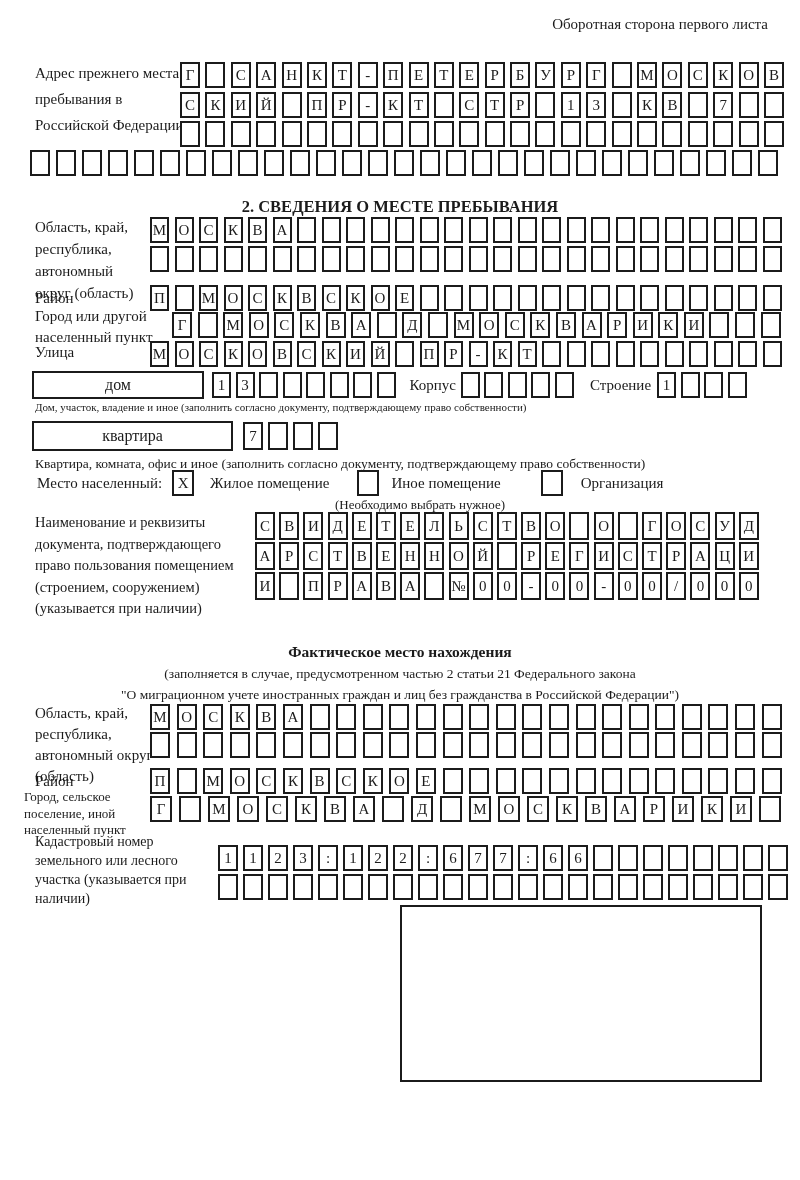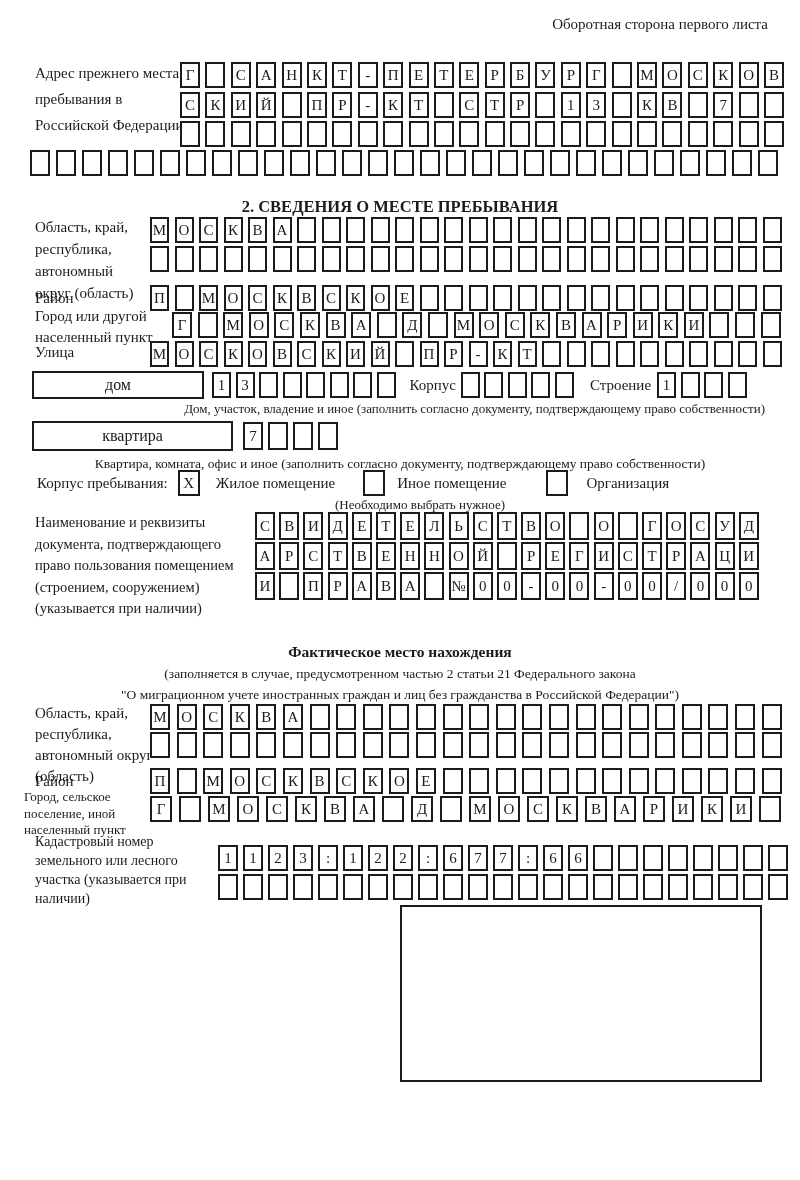--- a/index.html
+++ b/index.html
@@ -319,35 +319,35 @@
         <span class="cell"></span>
       </span>
     <span style="margin-left:16px">Строение</span>
     <span class="inline-cells" style="margin-left:6px;--cw:19px;--gap:4.5px">
         <span class="cell">1</span>
         <span class="cell"></span>
         <span class="cell"></span>
         <span class="cell"></span>
       </span>
   </div>
-  <div class="cap" style="left:35px;top:401px;width:730px;text-align:right;font-size:13px">Дом, участок, владение и иное (заполнить согласно документу, подтверждающему право собственности)</div>
+  <div class="cap" style="left:35px;top:401px;width:730px;text-align:left;font-size:11px">Дом, участок, владение и иное (заполнить согласно документу, подтверждающему право собственности)</div>
 
   <div class="fieldrow" style="left:32px;top:421px">
     <span class="boxlabel" style="width:201px;height:30px">квартира</span>
     <span class="inline-cells" style="margin-left:10px;--cw:20px;--gap:5px;--ch:28px">
         <span class="cell">7</span>
         <span class="cell"></span>
         <span class="cell"></span>
         <span class="cell"></span>
       </span>
   </div>
-  <div class="cap" style="left:35px;top:456px;width:730px;text-align:center;font-size:13.5px">Квартира, комната, офис и иное (заполнить согласно документу, подтверждающему право собственности)</div>
+  <div class="cap" style="left:35px;top:456px;width:730px;text-align:left;font-size:13.5px">Квартира, комната, офис и иное (заполнить согласно документу, подтверждающему право собственности)</div>
 
   <div class="stayrow" style="left:37px;top:470px">
-    <span>Корпус пребывания:</span>
+    <span>Место населенный:</span>
     <span class="chk" style="margin-left:10px">X</span>
     <span style="margin-left:16px">Жилое помещение</span>
     <span class="chk" style="margin-left:28px"></span>
     <span style="margin-left:12px">Иное помещение</span>
     <span class="chk" style="margin-left:40px"></span>
     <span style="margin-left:18px">Организация</span>
   </div>
   <div class="cap" style="left:250px;top:497px;width:340px;font-size:13px">(Необходимо выбрать нужное)</div>
 
   <div class="lbl" style="left:35px;top:512px;width:220px;font-size:14.5px;line-height:21.5px">Наименование и реквизиты документа, подтверждающего право пользования помещением (строением, сооружением) (указывается при наличии)</div>

